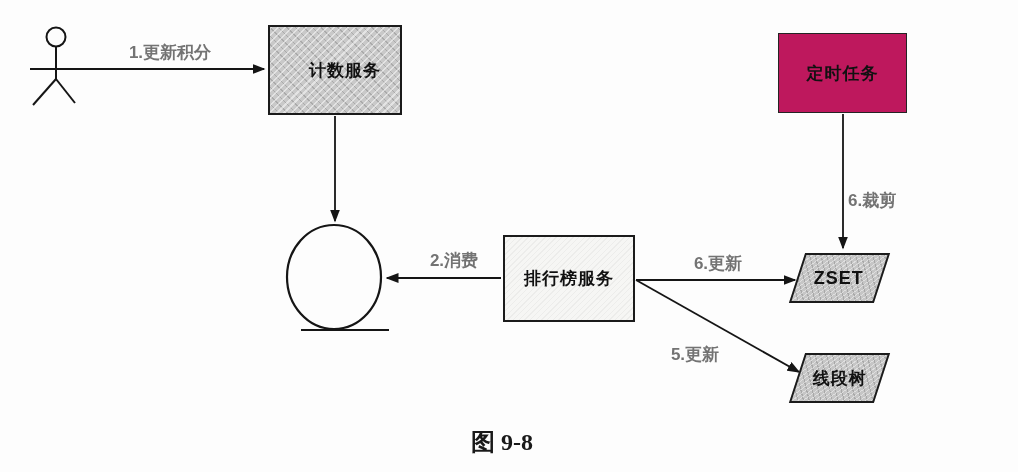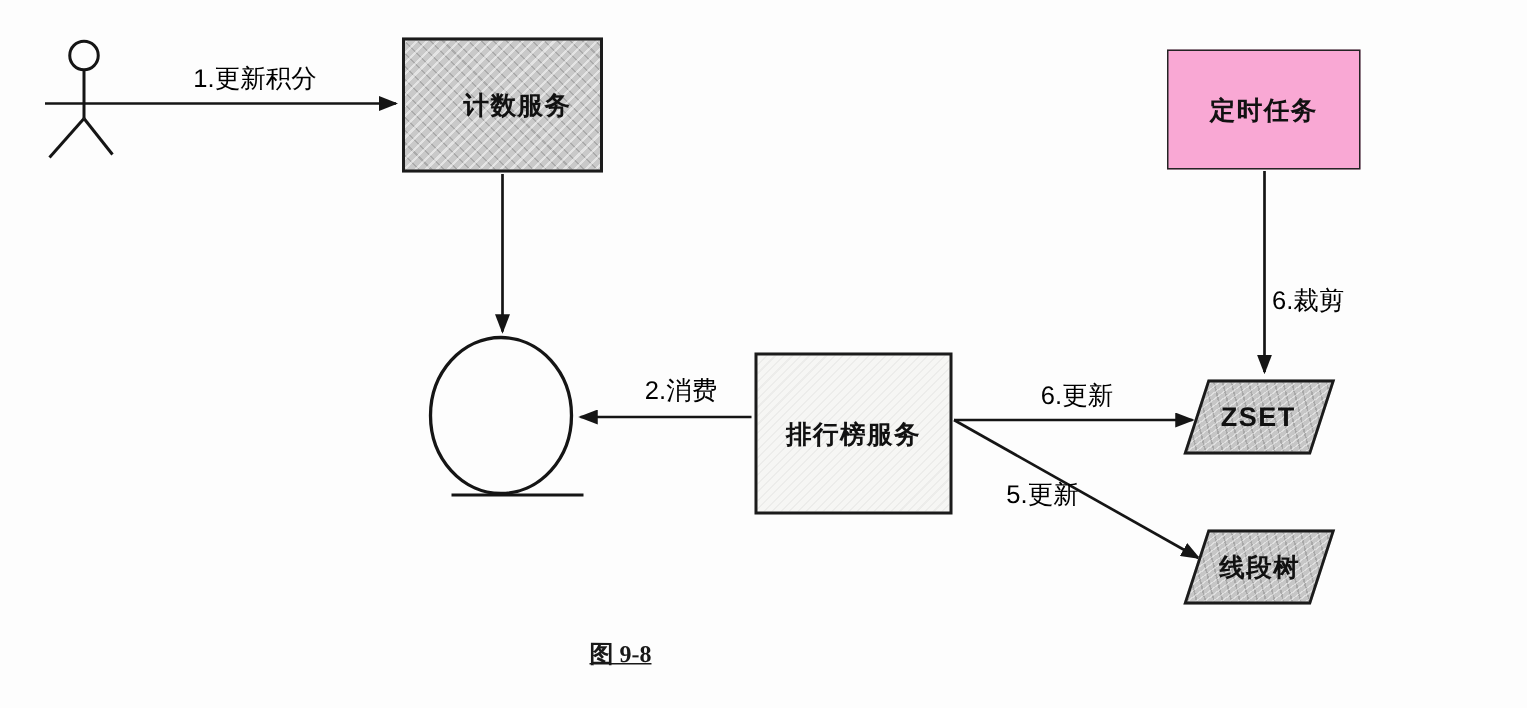--- a/index.html
+++ b/index.html
@@ -21,38 +21,38 @@
       repeating-linear-gradient(45deg, rgba(90,90,90,.28) 0 1px, rgba(0,0,0,0) 1px 6px);
     padding-left: 20px;
   }
   .box-light{
     border:2.5px solid #1b1b1b;
     background-color:#f6f6f4;
     background-image:repeating-linear-gradient(135deg, rgba(0,0,0,.04) 0 1px, rgba(0,0,0,0) 1px 4px);
   }
   .box-plain{
     border:1.5px solid #242424;
-    background:#f9a8d4;
+    background:#be185d;
   }
   .para{
     border:2px solid #1b1b1b;
     transform:skewX(-18deg);
     background-color:#c6c6c6;
     background-image:
       repeating-linear-gradient(135deg, rgba(255,255,255,.45) 0 1px, rgba(0,0,0,0) 1px 4px),
       repeating-linear-gradient(60deg, rgba(80,80,80,.25) 0 1px, rgba(0,0,0,0) 1px 5px);
   }
   .para > span{display:block;transform:skewX(18deg);}
   .edge-label{
-    position:absolute;font-size:17px;font-weight:400;white-space:nowrap;color:#000000;
+    position:absolute;font-size:17px;font-weight:700;white-space:nowrap;color:#737373;
   }
   .edge-label.centered{text-align:center;}
   .caption{
-    position:absolute;left:393px;top:426px;width:140px;text-align:left;
-    font-family:"Liberation Serif","DejaVu Serif",serif;font-size:16px;font-weight:700;color:#191919;text-decoration:underline;
+    position:absolute;left:393px;top:426px;width:140px;text-align:right;
+    font-family:"Liberation Serif","DejaVu Serif",serif;font-size:24px;font-weight:700;color:#191919;
   }
 </style>
 </head>
 <body>
 
 <div class="canvas">
 
   <svg width="1018" height="472" viewBox="0 0 1018 472">
     <defs>
       <marker id="arw" markerWidth="13" markerHeight="10" refX="11.5" refY="5" orient="auto" markerUnits="userSpaceOnUse">
@@ -80,21 +80,21 @@
 
     <line x1="636" y1="280" x2="799" y2="372" stroke="#151515" stroke-width="1.8" marker-end="url(#arw)"></line>
 
     <line x1="843" y1="114" x2="843" y2="248" stroke="#151515" stroke-width="1.8" marker-end="url(#arw)"></line>
   </svg>
 
   <div class="node box-hatch" style="left:268px;top:25px;width:134px;height:90px;">
     <span>计数服务</span>
   </div>
 
-  <div class="node box-light" style="left:503px;top:235px;width:132px;height:108px;">
+  <div class="node box-light" style="left:503px;top:235px;width:132px;height:87px;">
     <span>排行榜服务</span>
   </div>
 
   <div class="node box-plain" style="left:778px;top:33px;width:129px;height:80px;">
     <span>定时任务</span>
   </div>
 
   <div class="node para" style="left:797px;top:253px;width:85px;height:50px;font-size:18px;">
     <span>ZSET</span>
   </div>
@@ -104,19 +104,19 @@
   </div>
 
 
   <div class="edge-label centered" style="left:100px;top:41px;width:140px;">1.更新积分</div>
 
 
   <div class="edge-label centered" style="left:414px;top:249px;width:80px;">2.消费</div>
 
   <div class="edge-label centered" style="left:678px;top:252px;width:80px;">6.更新</div>
 
-  <div class="edge-label centered" style="left:655px;top:318px;width:80px;">5.更新</div>
+  <div class="edge-label centered" style="left:655px;top:343px;width:80px;">5.更新</div>
 
   <div class="edge-label" style="left:848px;top:189px;">6.裁剪</div>
 
   <div class="caption">图 9-8</div>
 
 </div>
 
 </body></html>

